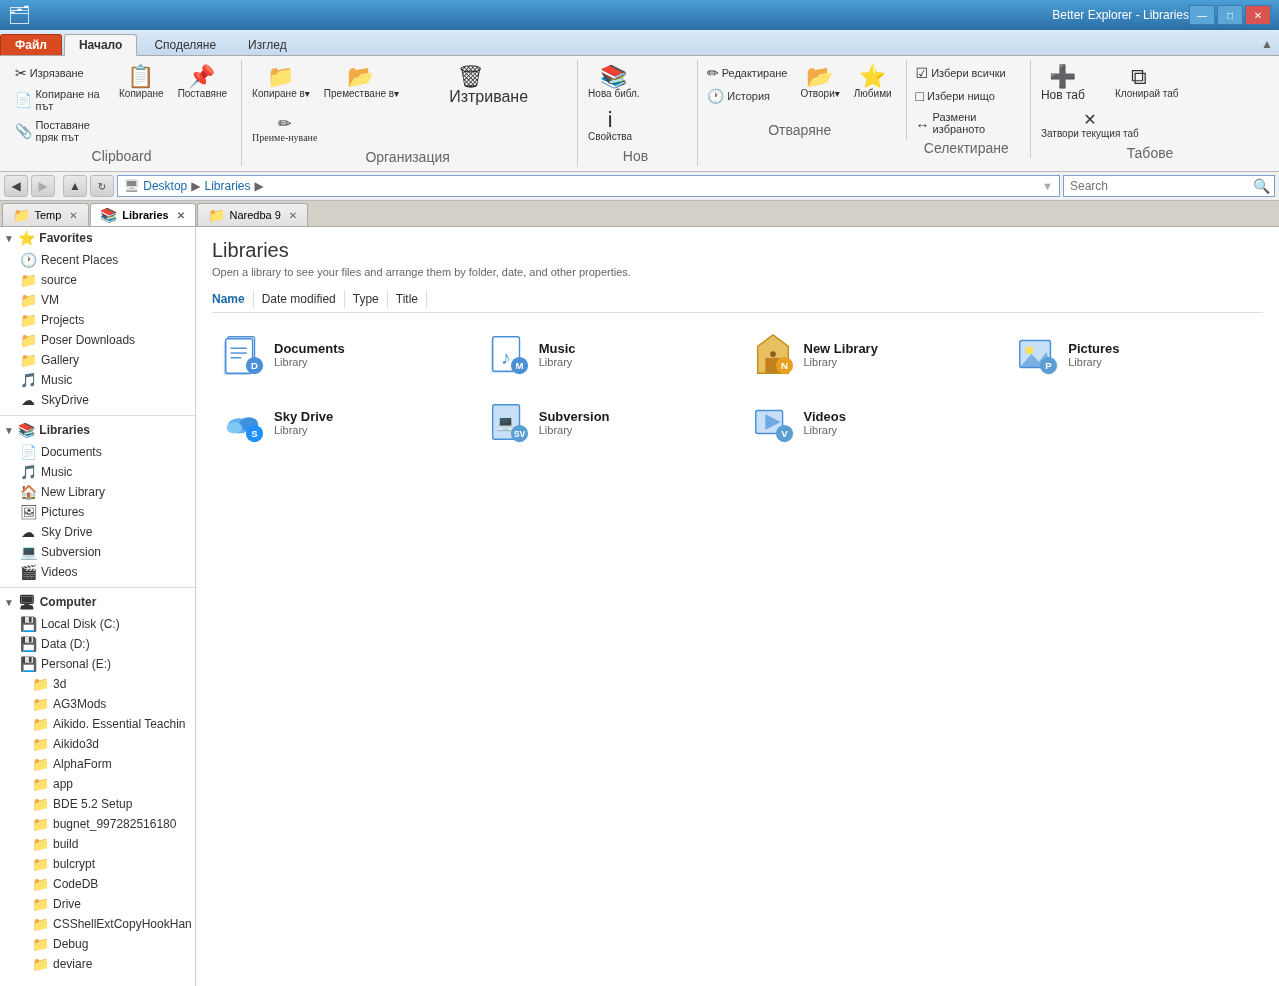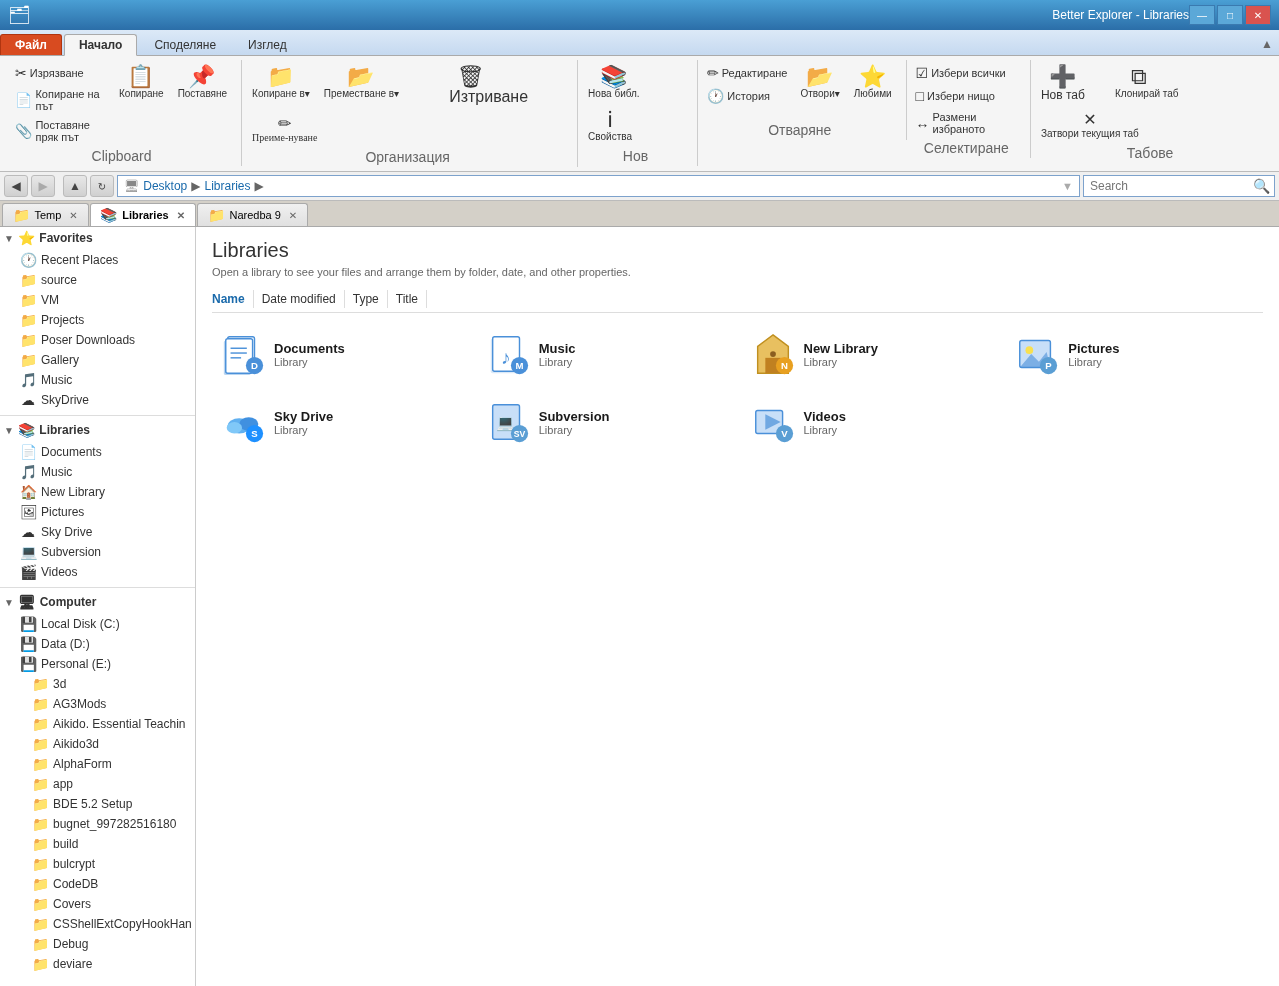--- a/index.html
+++ b/index.html
@@ -132,21 +132,21 @@
       background: white;
       padding: 2px 6px;
       font-size: 12px;
       display: flex;
       align-items: center;
       gap: 4px;
     }
     .breadcrumb-part { color: #1a6aab; cursor: pointer; }
     .breadcrumb-arrow { color: #666; }
     #search-box {
-      width: 192px;
+      width: 212px;
       height: 22px;
       border: 1px solid #7da2cc;
       padding: 2px 20px 2px 6px;
       font-size: 12px;
       position: relative;
     }
     .search-wrap { position: relative; }
     .search-icon-btn {
       position: absolute; right: 4px; top: 50%; transform: translateY(-50%);
       color: #888; font-size: 14px; cursor: pointer;
@@ -576,21 +576,21 @@
       <div class="sidebar-item sidebar-indent2">
         <span class="s-icon" style="color:#e8a020;">📁</span>
           <span>bulcrypt</span>
       </div>
       <div class="sidebar-item sidebar-indent2">
         <span class="s-icon" style="color:#e8a020;">📁</span>
           <span>CodeDB</span>
       </div>
       <div class="sidebar-item sidebar-indent2">
         <span class="s-icon" style="color:#e8a020;">📁</span>
-          <span>Covers</span>
+          <span>Drive</span>
       </div>
       <div class="sidebar-item sidebar-indent2">
         <span class="s-icon" style="color:#e8a020;">📁</span>
           <span>CSShellExtCopyHookHan</span>
       </div>
       <div class="sidebar-item sidebar-indent2">
         <span class="s-icon" style="color:#e8a020;">📁</span>
           <span>Debug</span>
       </div>
       <div class="sidebar-item sidebar-indent2">

